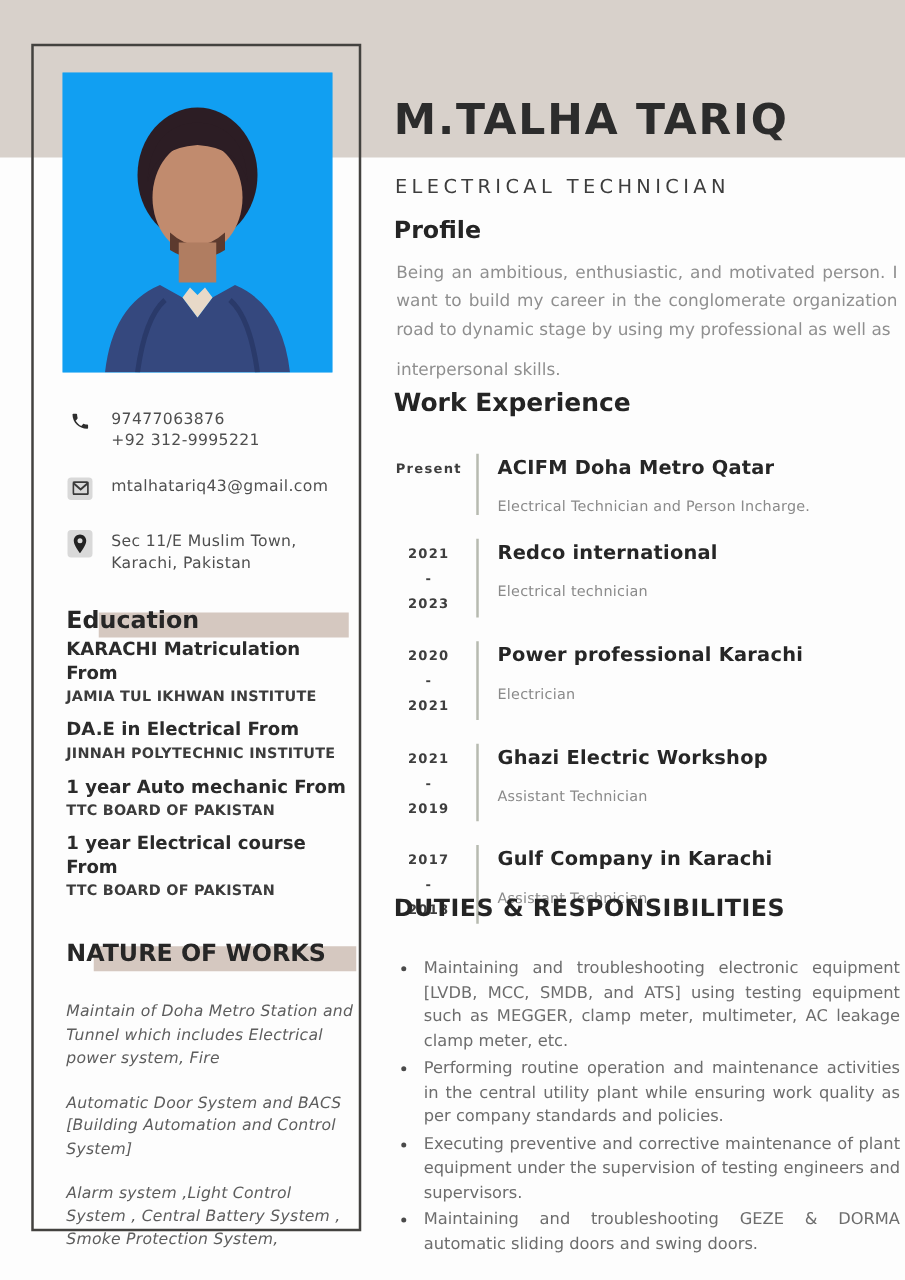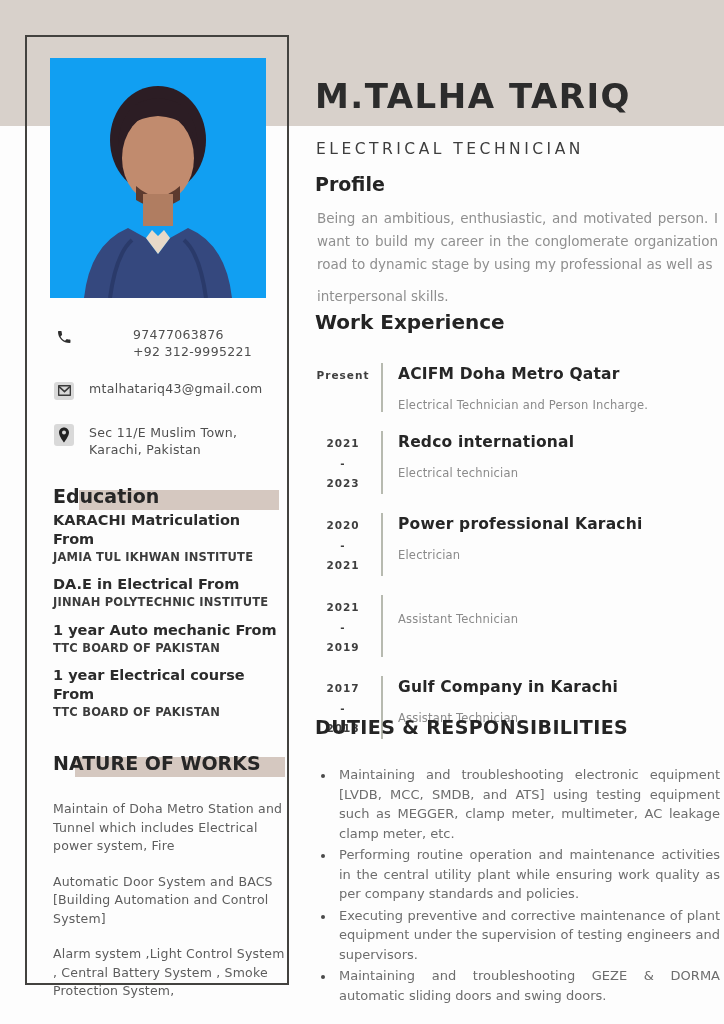--- a/index.html
+++ b/index.html
@@ -18,35 +18,35 @@
   }
   .photo {
     position:absolute; left:23px; top:21px; width:216px; height:240px;
     background:#119ff2; overflow:hidden;
   }
   .contact { position:absolute; left:26px; top:290px; width:212px; }
   .contact-row { display:flex; margin-bottom:22px; }
   .contact-icon { width:22px; height:20px; margin-right:14px; flex:0 0 22px; display:flex; align-items:center; justify-content:center; }
   .icon-box { background:#d9d9d9; border-radius:3px; width:20px; height:18px; display:flex; align-items:center; justify-content:center; }
   .contact-text { font-size:12.5px; color:#4f4f4f; line-height:1.35; letter-spacing:.3px; }
-  .contact-row.phone { margin-bottom:20px;gap:44px; }
+  .contact-row.phone { margin-bottom:20px; }
   .contact-row.email { margin-bottom:24px; }
 
   .side-heading { position:relative; font-size:19px; font-weight:700; color:#262626; z-index:1; }
   .side-heading .hl { position:absolute; top:5px; height:20px; background:#d5c8c0; z-index:-1; }
 
   .edu-block { position:absolute; left:26px; top:448px; width:228px; }
   .edu-items { margin-top:4px; }
   .edu-item { margin-bottom:10px; }
   .edu-title { font-size:14.5px; font-weight:700; color:#2b2b2b; line-height:1.3; }
   .edu-inst { font-size:11.5px; font-weight:700; color:#3c3c3c; line-height:1.45; letter-spacing:.2px; }
 
   .now-block { position:absolute; left:26px; top:715px; width:232px; }
   .now-paras { margin-top:26px; }
-  .now-para { font-size:12.5px; color:#5d5d5d; line-height:1.48; margin-bottom:17px; letter-spacing:.2px; }
+  .now-para { font-size:12.5px; color:#5d5d5d; line-height:1.48; margin-bottom:17px; letter-spacing:.2px;font-style:italic; }
 
   
   .main { position:absolute; left:315px; top:0; width:405px; height:1024px; }
   .name { position:absolute; left:0; top:76px; font-size:34px; font-weight:700; letter-spacing:1.5px; color:#2c2c2c; white-space:nowrap; }
   .job-title { position:absolute; left:1px; top:140px; font-size:15.5px; letter-spacing:3.5px; color:#3d3d3d; white-space:nowrap; }
 
   .m-heading { font-size:19px; font-weight:700; color:#242424; }
   .profile-heading { position:absolute; left:0; top:173px; }
   .profile-text { position:absolute; left:2px; top:207px; width:401px; font-size:13.5px; color:#8f8f8f; line-height:1.72; text-align:justify; }
   .profile-text2 { position:absolute; left:2px; top:288px; font-size:13.5px; color:#8f8f8f; }
@@ -211,20 +211,21 @@
         </div>
       </div>
       <div class="we-entry">
         <div class="we-dates">
           <div>2021</div>
           <div>-</div>
           <div>2019</div>
         </div>
         <div class="we-line"></div>
         <div class="we-content">
+          <div class="we-company">Ghazi Electric Workshop</div>
           <div class="we-role">Assistant Technician</div>
         </div>
       </div>
       <div class="we-entry">
         <div class="we-dates">
           <div>2017</div>
           <div>-</div>
           <div>2018</div>
         </div>
         <div class="we-line"></div>

